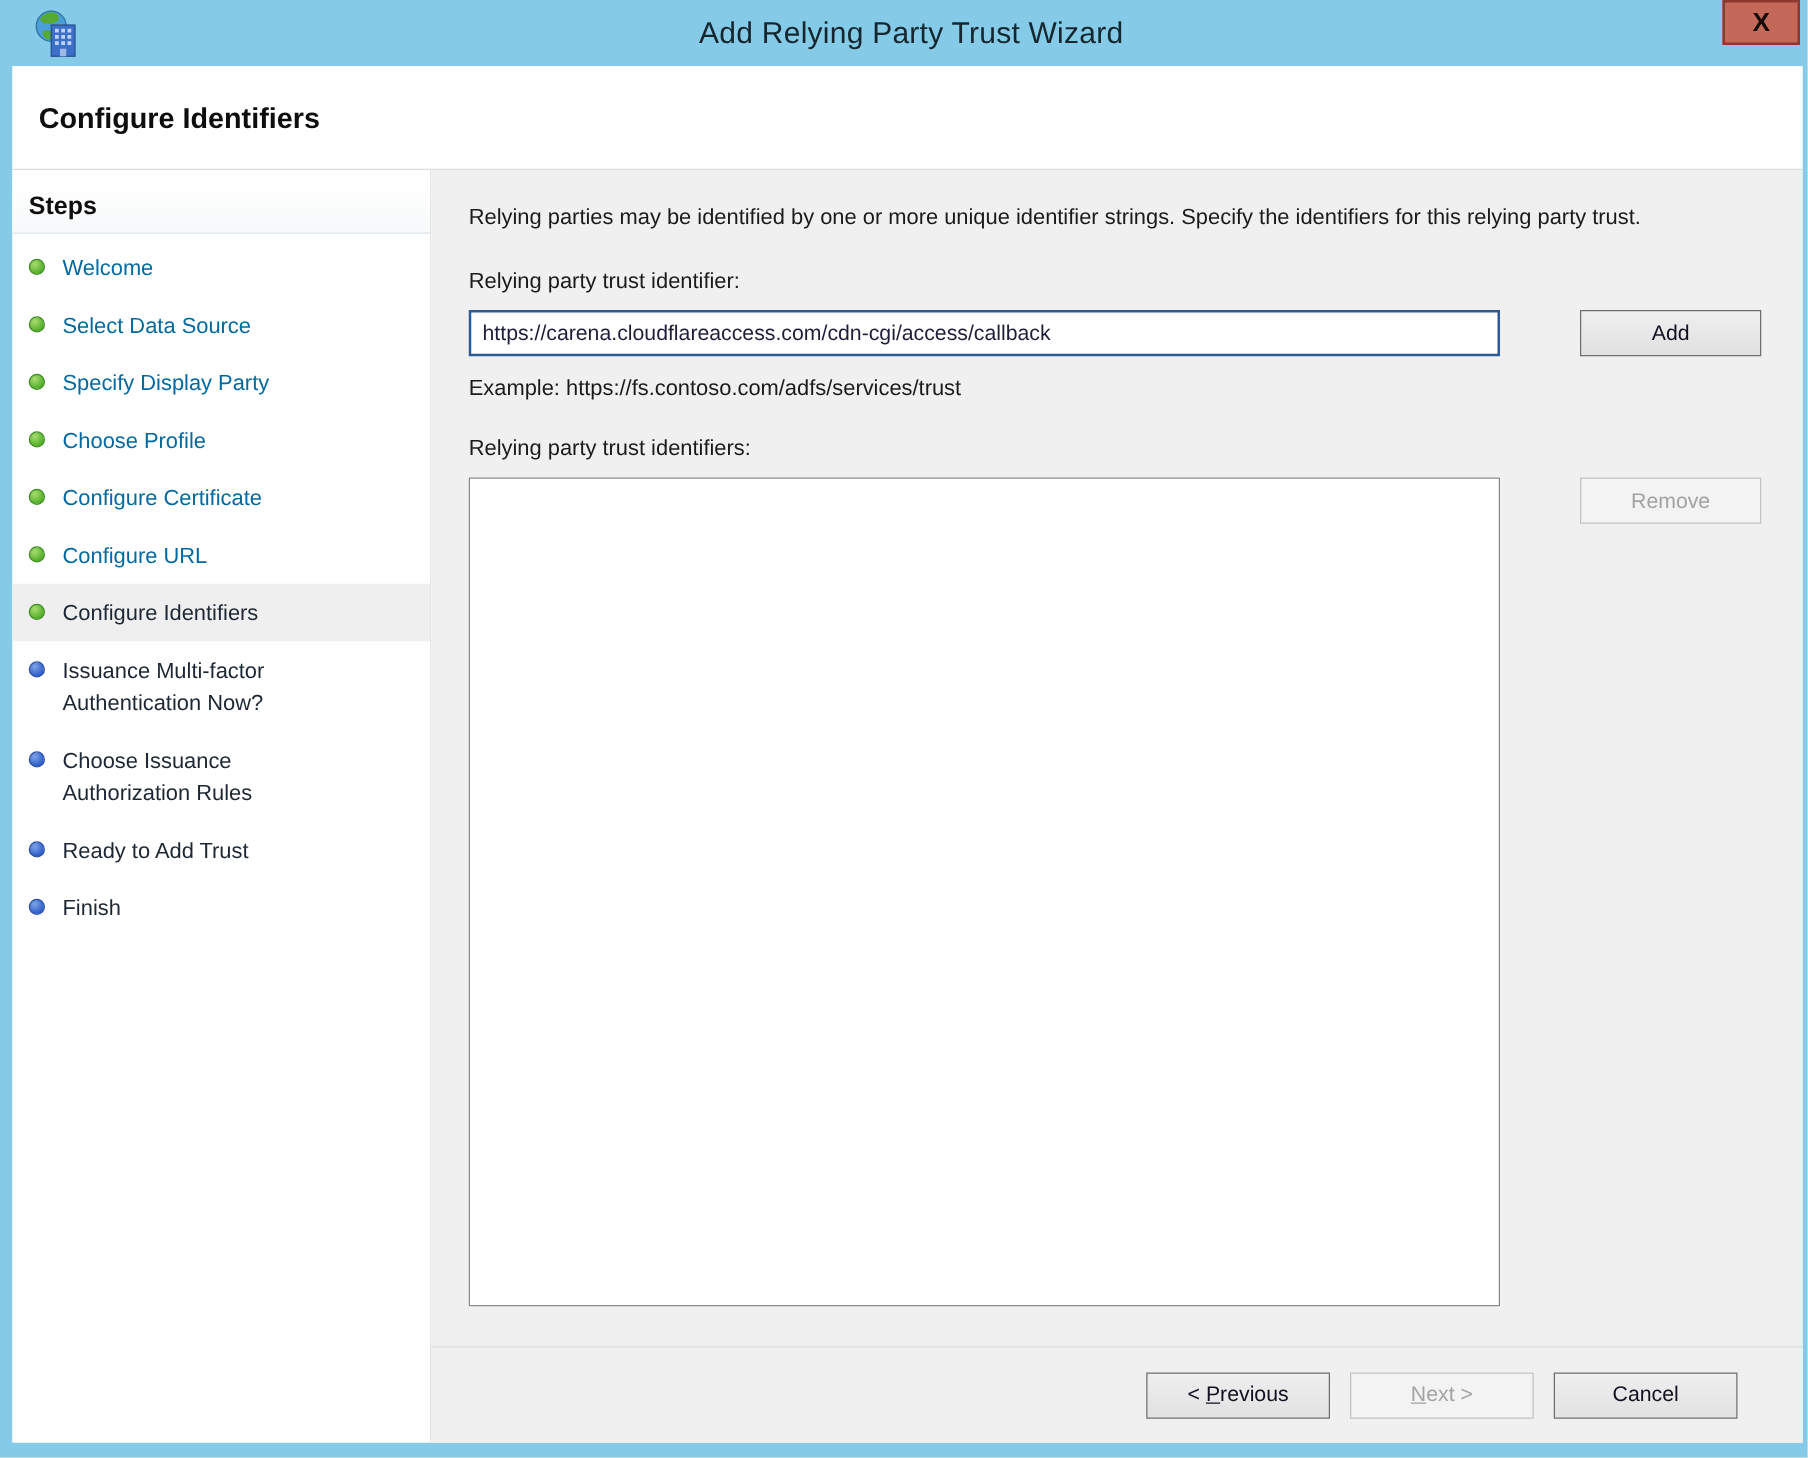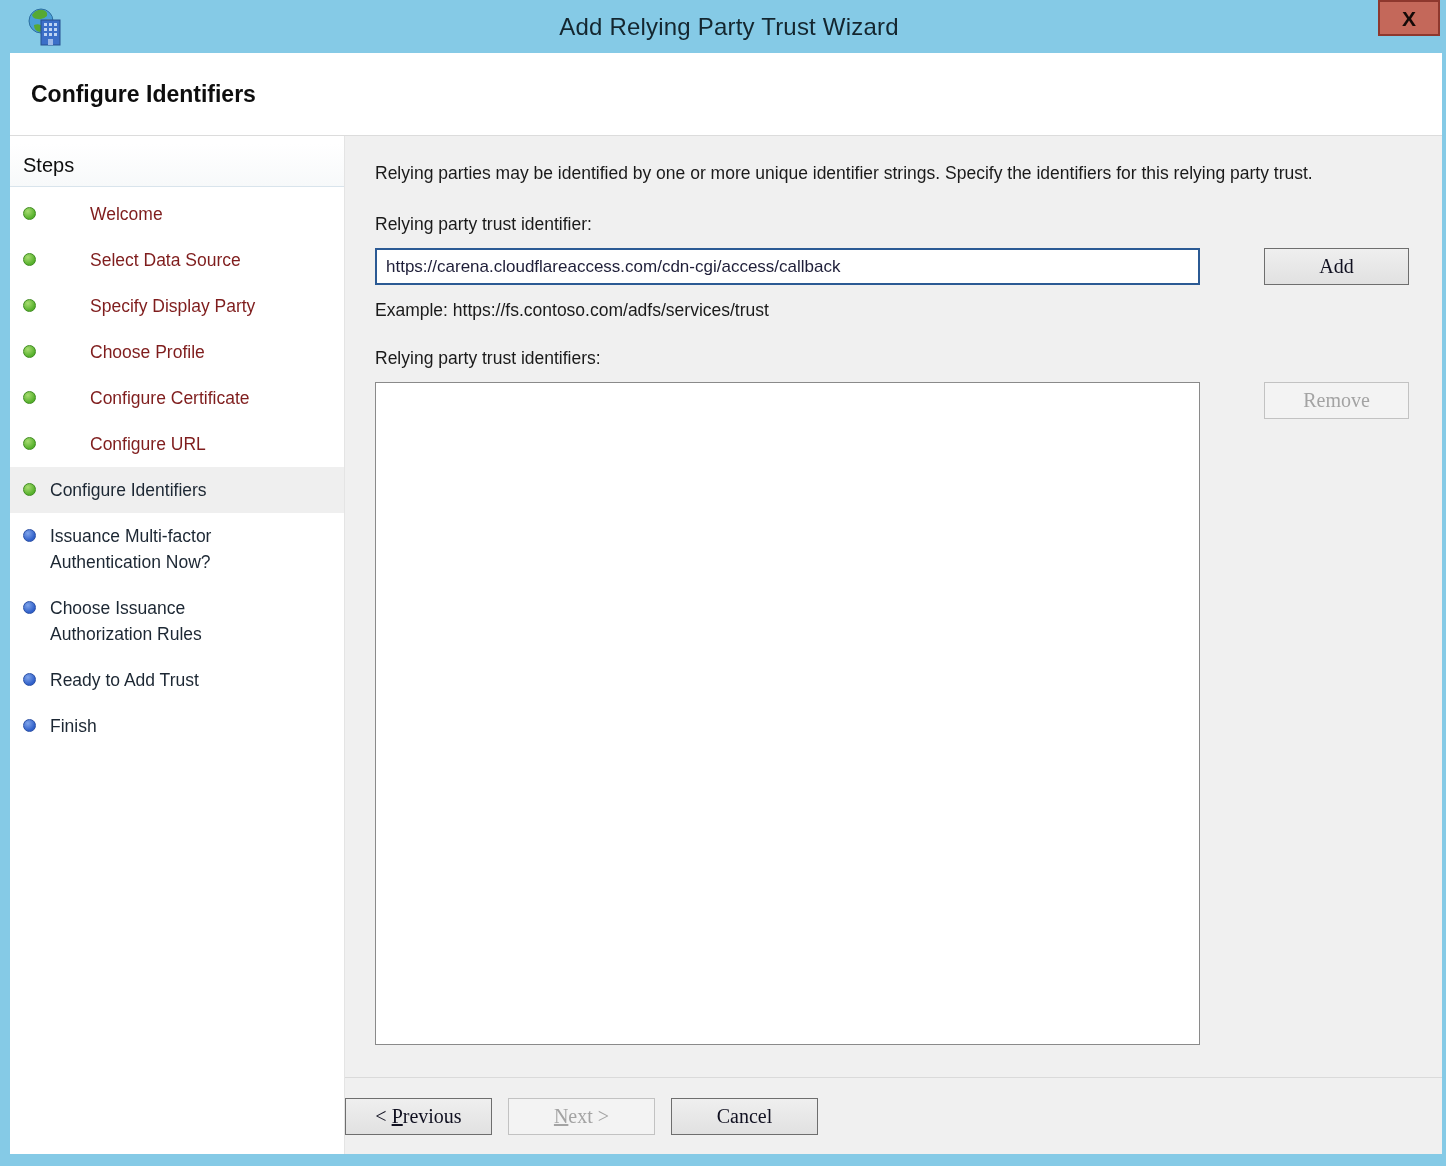--- a/index.html
+++ b/index.html
@@ -42,21 +42,21 @@
   .page-header h1 { margin: 0; font-size: 23px; font-weight: bold; color: #0E0E0E; }
 
   .body { flex: 1; display: flex; min-height: 0; }
 
   
   .sidebar {
     flex: none; width: 335px; background: #fff;
     border-right: 1px solid #E4E4E4; padding-top: 8px;
   }
   .steps-title {
-    font-size: 20px; font-weight: normal; color: #0E0E0E;
+    font-size: 20px; font-weight: bold; color: #0E0E0E;
     padding: 10px 0 9px 13px;
     border-bottom: 1px solid #D9E4EC;
     background: linear-gradient(#ffffff, #f7f9fa);
   }
   .steps { list-style: none; margin: 4px 0 0 0; padding: 0; }
   .step { display: flex; align-items: flex-start; padding: 10px 0 10px 13px; cursor: default; }
   .step.done { cursor: pointer; }
   .step.current { background: #EFEFEF; }
   .dot {
     flex: none; width: 13px; height: 13px; border-radius: 50%;
@@ -64,58 +64,58 @@
   }
   .step.done .dot, .step.current .dot {
     background: radial-gradient(circle at 35% 30%, #A8DC71, #55B02B 70%);
     border: 1px solid #3F8C20;
   }
   .step.pending .dot {
     background: radial-gradient(circle at 35% 30%, #7FA4EA, #2F5FC9 70%);
     border: 1px solid #2A4FA5;
   }
   .step .lbl { font-size: 17.5px; line-height: 26px; max-width: 205px; }
-  .step.done .lbl { color: #7f1d1d; margin-left: 40px; }
+  .step.done .lbl { color: #0369a1; }
   .step.current .lbl, .step.pending .lbl { color: #1C2733; }
 
   
   .content { flex: 1; min-width: 0; background: #F0F0F0; display: flex; flex-direction: column; }
   .content-main { flex: 1; min-height: 0; display: flex; flex-direction: column; padding: 24px 33px 32px 30px; }
 
   .desc { margin: 0; font-size: 17.5px; color: #1A1A1A; line-height: 27px; max-width: 1025px; }
   .field-label { font-size: 17.5px; color: #1A1A1A; margin-top: 27px; }
   .row { display: flex; margin-top: 13px; min-height: 0; gap: 36px; }
   .identifier-input {
     flex: 1; height: 37px; border: 2px solid #2B5A94; background: #fff;
     font-size: 17px; padding: 0 9px; color: #1E1E38;
     font-family: "Liberation Sans", sans-serif; outline: none;
   }
   .side-btn { flex: none; margin-left: 28px; align-self: flex-start; }
   .btn {
     height: 37px; min-width: 145px; padding: 0 14px;
     background: linear-gradient(#EFEFEF, #E1E1E1);
     border: 1px solid #6E6E6E; color: #101020;
-    font-size: 20px; font-family: Liberation Serif, serif; cursor: pointer;
+    font-size: 17px; font-family: Liberation Sans, sans-serif; cursor: pointer;
   }
   .btn:disabled {
     background: #F3F3F3; border-color: #C2C2C2; color: #A3A3A3; cursor: default;
   }
   .example { font-size: 17.5px; color: #1A1A1A; margin-top: 15px; }
 
   .listbox-row { flex: 1; }
   .listbox {
     flex: 1; background: #fff; border: 1px solid #8A8A8A; overflow: auto;
   }
 
   
   .footer {
     flex: none; height: 77px; background: #F0F0F0;
     border-top: 1px solid #DADADA;
-    display: flex; align-items: center; 
-    gap: 16px; padding-right: 36px;
+    display: flex; align-items: center; justify-content: flex-end;
+    gap: 16px; padding-right: 52px;
   }
   .footer .btn { width: 147px; }
   u { text-decoration: underline; }
 </style>
 </head>
 <body>
 
 <div class="window">
 
   <div class="titlebar">

